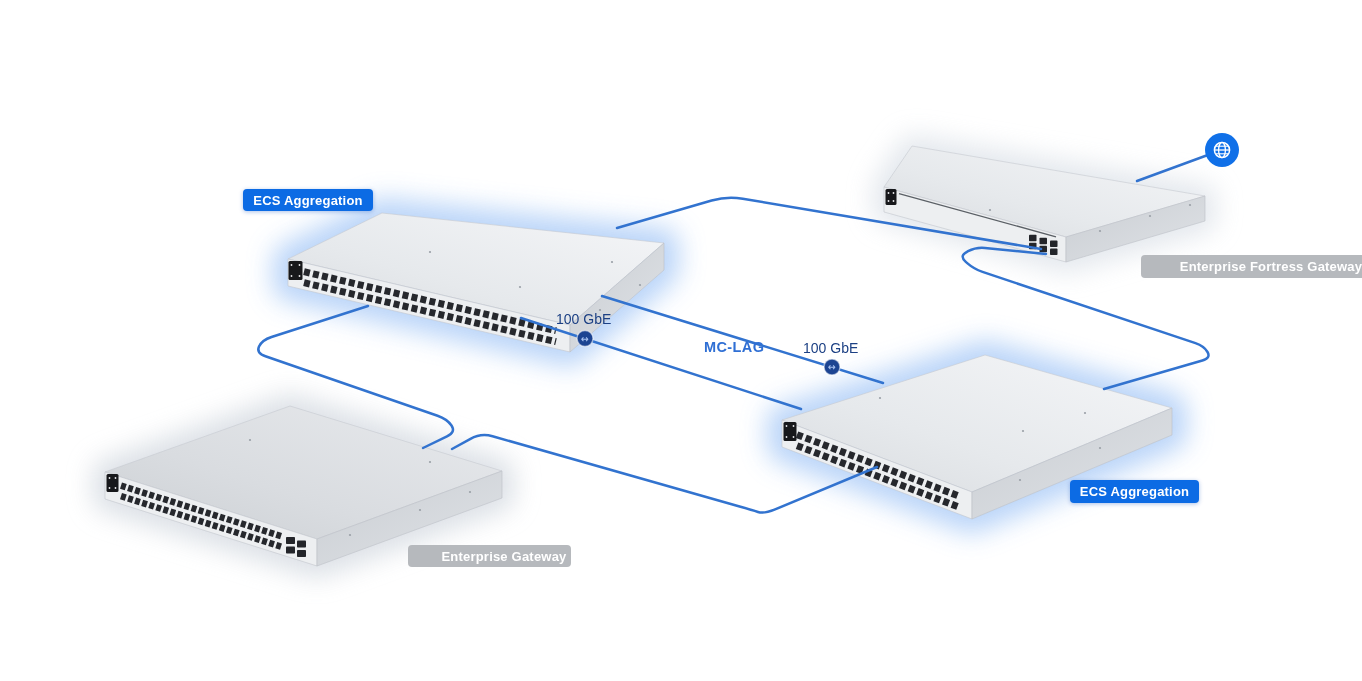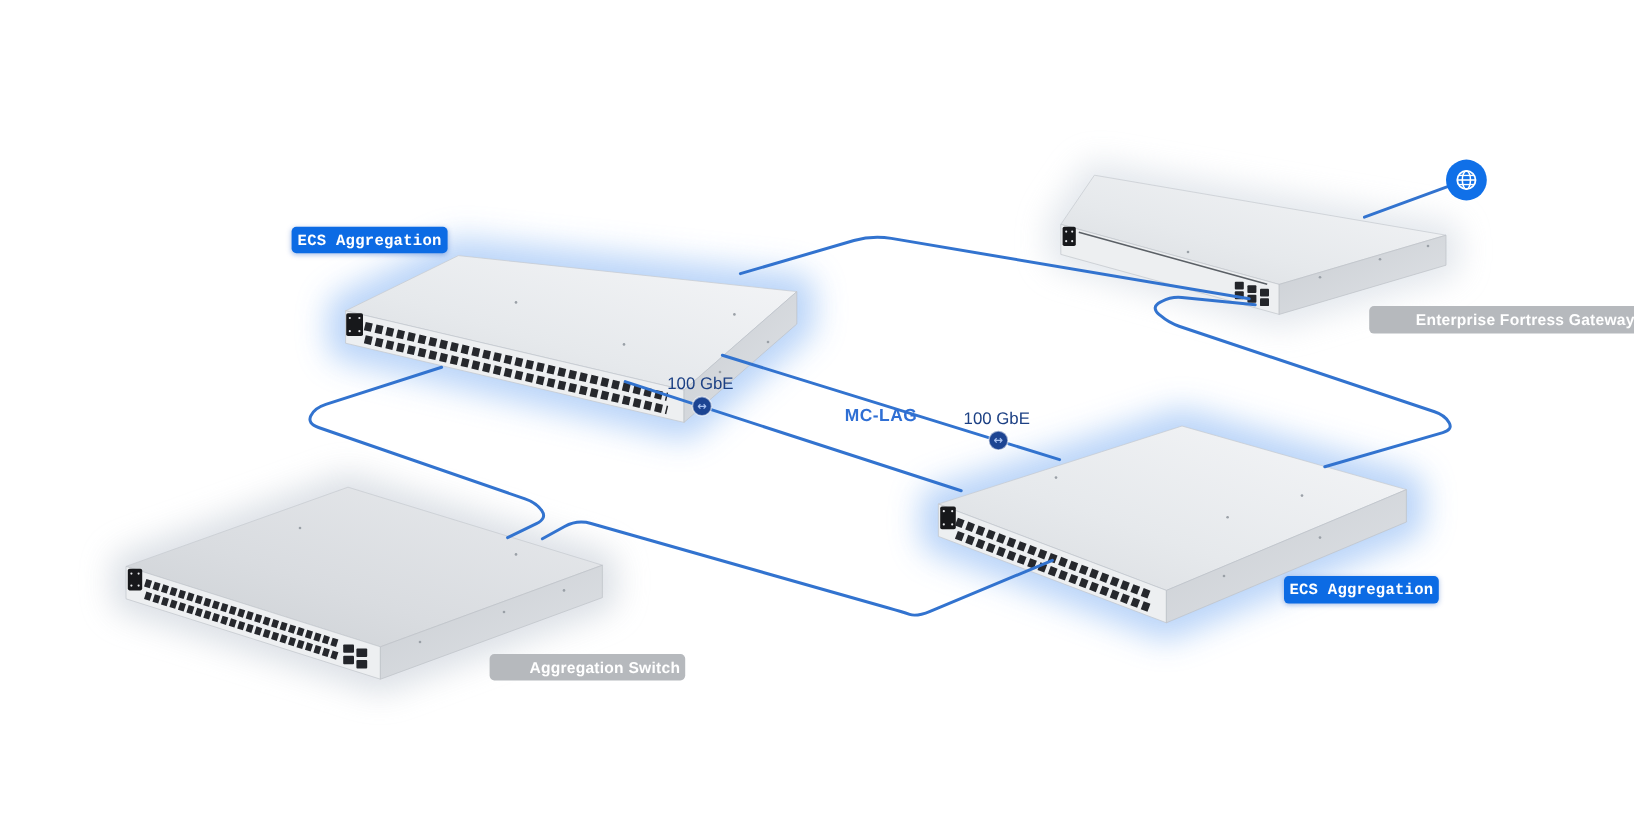--- a/index.html
+++ b/index.html
@@ -6,21 +6,21 @@
   .stage{
     position:relative;width:1362px;height:681px;background:#ffffff;overflow:hidden;
     font-family:"Liberation Sans", sans-serif;
   }
   #diagram{position:absolute;left:0;top:0;}
   .pill{
     position:absolute;display:flex;align-items:center;justify-content:center;
     color:#ffffff;font-size:13px;font-weight:700;border-radius:4px;letter-spacing:.2px;
     white-space:nowrap;
   }
-  .pill.blue{background:#0c6be4;box-shadow:0 1px 4px rgba(20,80,190,.35);font-family:Liberation Mono, monospace;}
+  .pill.blue{background:#0c6be4;box-shadow:0 1px 4px rgba(20,80,190,.35);}
   .pill.gray{background:#b6b9bd;padding-left:29px;}
   #pill-ecs1{left:243px;top:189px;width:130px;height:22px;}
   #pill-gateway{left:1141px;top:255px;width:202px;height:23px;}
   #pill-switch{left:408px;top:545px;width:134px;height:22px;}
   #pill-ecs2{left:1070px;top:480px;width:129px;height:23px;}
   .linklabel{
     position:absolute;color:#1c4084;font-size:14px;font-weight:500;text-align:left;
     white-space:nowrap;
   }
   #speed1{left:556px;top:311px;width:62px;}
@@ -151,19 +151,19 @@
         <circle cx="1222" cy="150" r="7.6" fill="none" stroke="#fff" stroke-width="1.5"></circle>
         <ellipse cx="1222" cy="150" rx="3.4" ry="7.6" fill="none" stroke="#fff" stroke-width="1.3"></ellipse>
         <line x1="1214.4" y1="150" x2="1229.6" y2="150" stroke="#fff" stroke-width="1.3"></line>
         <line x1="1215.8" y1="146.2" x2="1228.2" y2="146.2" stroke="#fff" stroke-width="1.1"></line>
         <line x1="1215.8" y1="153.8" x2="1228.2" y2="153.8" stroke="#fff" stroke-width="1.1"></line>
       </g>
     </svg>
 
   <div class="pill blue" id="pill-ecs1">ECS Aggregation</div>
   <div class="pill gray" id="pill-gateway">Enterprise Fortress Gateway</div>
-  <div class="pill gray" id="pill-switch">Aggregation Switch</div>
+  <div class="pill gray" id="pill-switch">Enterprise Gateway</div>
   <div class="pill blue" id="pill-ecs2">ECS Aggregation</div>
 
   <div class="linklabel" id="speed1">100 GbE</div>
   <div class="linklabel" id="speed2">100 GbE</div>
   <div class="linklabel" id="mclag">MC-LAG</div>
 </div>
 
 </body></html>

